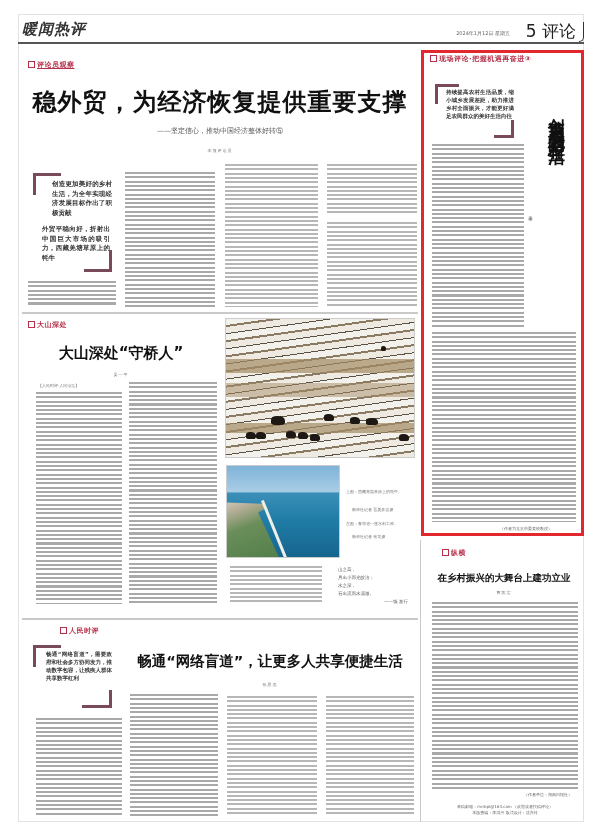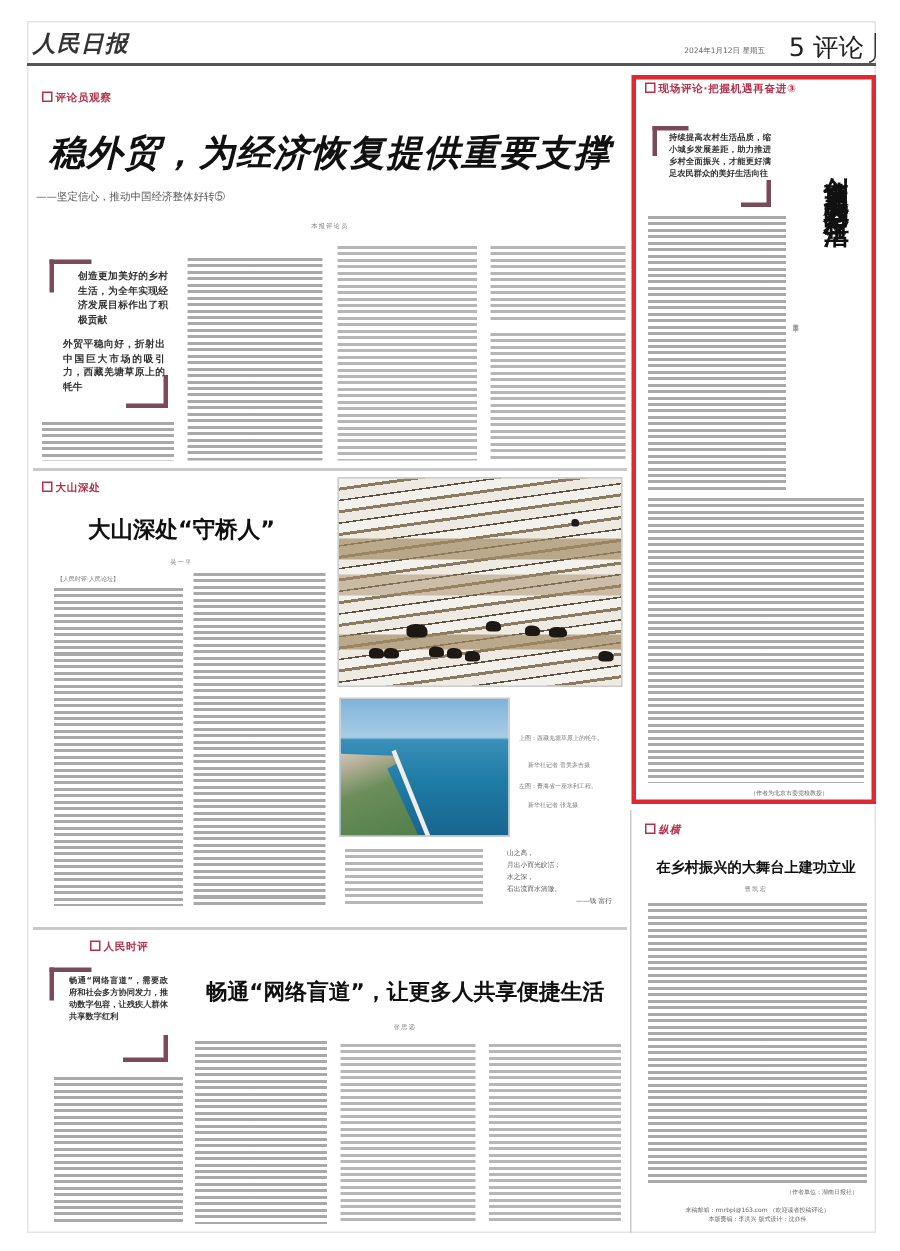--- a/index.html
+++ b/index.html
@@ -9,21 +9,21 @@
   .masthead { position: absolute; left: 18px; top: 20px; width: 566px; height: 24px; border-bottom: 2px solid #555; }
   .masthead .logo { position: absolute; left: 4px; top: 0; font-family: "DejaVu Serif", serif; font-style: italic; font-size: 15px; font-weight: bold; color: #333; letter-spacing: 1px; }
   .masthead .date { position: absolute; right: 74px; top: 10px; font-size: 5px; color: #666; }
   .masthead .pageno { position: absolute; right: 8px; top: 0; font-size: 17px; color: #222; }
   .masthead .bracket { position: absolute; right: 0; top: 2px; width: 5px; height: 20px; border-right: 1.5px solid #333; border-bottom: 1.5px solid #333; border-radius: 0 0 6px 0; }
 
   .col-tag { position: absolute; font-size: 7px; font-weight: bold; color: #b5304a; letter-spacing: 0.5px; }
   .col-tag::before { content: ""; display: inline-block; width: 5px; height: 5px; border: 1px solid #b5304a; margin-right: 2px; vertical-align: -1px; }
 
   .headline { position: absolute; font-weight: bold; color: #111; text-align: center; }
-  .subhead { position: absolute; font-family: "DejaVu Serif", serif; font-size: 7px; color: #555; text-align: left; }
+  .subhead { position: absolute; font-family: "DejaVu Serif", serif; font-size: 7px; color: #555; text-align: center; }
   .byline { position: absolute; font-size: 4px; color: #777; text-align: center; letter-spacing: 1px; }
 
   .textcol { position: absolute; overflow: hidden;
     background-image: repeating-linear-gradient(to bottom, #9a9a9a 0px, #9a9a9a 2px, transparent 2px, transparent 4.3px);
     opacity: 0.85; }
   .textcol.light { background-image: repeating-linear-gradient(to bottom, #aaaaaa 0px, #aaaaaa 2px, transparent 2px, transparent 4.3px); }
 
   .pullquote { position: absolute; font-size: 6.5px; font-weight: bold; color: #333; line-height: 9.5px; text-align: justify; }
   .pq-bracket-tl { position: absolute; border-left: 3px solid #7a4a5a; border-top: 3px solid #7a4a5a; width: 28px; height: 22px; }
   .pq-bracket-br { position: absolute; border-right: 3px solid #7a4a5a; border-bottom: 3px solid #7a4a5a; width: 28px; height: 22px; }
@@ -48,28 +48,28 @@
 
   .footer { position: absolute; left: 430px; top: 804px; width: 150px; font-size: 4px; color: #666; text-align: center; line-height: 6px; }
   .endnote { position: absolute; font-size: 4px; color: #666; }
 </style>
 </head>
 <body>
 
 <div class="page"></div>
 
 <div class="masthead">
-  <span class="logo">人民日报</span>
+  <span class="logo">暖闻热评</span>
   <span class="date">2024年1月12日 星期五</span>
   <span class="pageno"><span>5</span>&nbsp;<span>评论</span></span>
   <span class="bracket"></span>
 </div>
 
-<div class="col-tag" style="left:28px;top:60px;">评论员观察</div>
-<div class="headline" style="left:24px;top:86px;width:392px;font-size:24px;letter-spacing:1px;font-style:italic;">稳外贸，为经济恢复提供重要支撑</div>
+<div class="col-tag" style="left:28px;top:60px;text-decoration:underline;">评论员观察</div>
+<div class="headline" style="left:24px;top:86px;width:392px;font-size:24px;letter-spacing:1px;">稳外贸，为经济恢复提供重要支撑</div>
 <div class="subhead" style="left:24px;top:126px;width:392px;">——坚定信心，推动中国经济整体好转⑤</div>
 <div class="byline" style="left:24px;top:148px;width:392px;">本报评论员</div>
 
 <div class="pq-bracket-tl" style="left:33px;top:173px;"></div>
 <div class="pullquote" style="left:52px;top:180px;width:60px;">创造更加美好的乡村生活，为全年实现经济发展目标作出了积极贡献</div>
 <div class="pullquote" style="left:42px;top:225px;width:68px;">外贸平稳向好，折射出中国巨大市场的吸引力，西藏羌塘草原上的牦牛</div>
 <div class="pq-bracket-br" style="left:84px;top:250px;"></div>
 
 <div class="textcol" style="left:28px;top:281px;width:88px;height:26px;"></div>
 <div class="textcol" style="left:125px;top:172px;width:90px;height:135px;"></div>
@@ -144,21 +144,21 @@
 <div class="pq-bracket-tl" style="left:435px;top:84px;width:24px;height:20px;"></div>
 <div class="pullquote" style="left:446px;top:88px;width:68px;font-size:5.5px;line-height:8px;">持续提高农村生活品质，缩小城乡发展差距，助力推进乡村全面振兴，才能更好满足农民群众的美好生活向往</div>
 <div class="pq-bracket-br" style="left:494px;top:120px;width:20px;height:18px;"></div>
 <div class="vert-title" style="left:546px;top:104px;">创造更加美好的乡村生活</div>
 <div class="byline" style="left:528px;top:212px;writing-mode:vertical-rl;">王国平</div>
 
 <div class="textcol" style="left:432px;top:144px;width:92px;height:184px;"></div>
 <div class="textcol" style="left:432px;top:332px;width:144px;height:190px;"></div>
 <div class="endnote" style="left:500px;top:526px;">（作者为北京市委党校教授）</div>
 
-<div class="col-tag" style="left:430px;top:548px;font-style:italic;">纵横</div>
+<div class="col-tag" style="left:442px;top:548px;">纵横</div>
 <div class="headline" style="left:424px;top:572px;width:160px;font-size:9.5px;">在乡村振兴的大舞台上建功立业</div>
 <div class="byline" style="left:424px;top:590px;width:160px;">曹凯宏</div>
 <div class="textcol" style="left:432px;top:602px;width:146px;height:188px;"></div>
 <div class="endnote" style="left:524px;top:792px;">（作者单位：湖南日报社）</div>
 
 <div class="footer">
   <div>来稿邮箱：rmrbpl@163.com （欢迎读者投稿评论）</div>
   <div>本版责编：李洪兴  版式设计：沈亦伶</div>
 </div>
 

